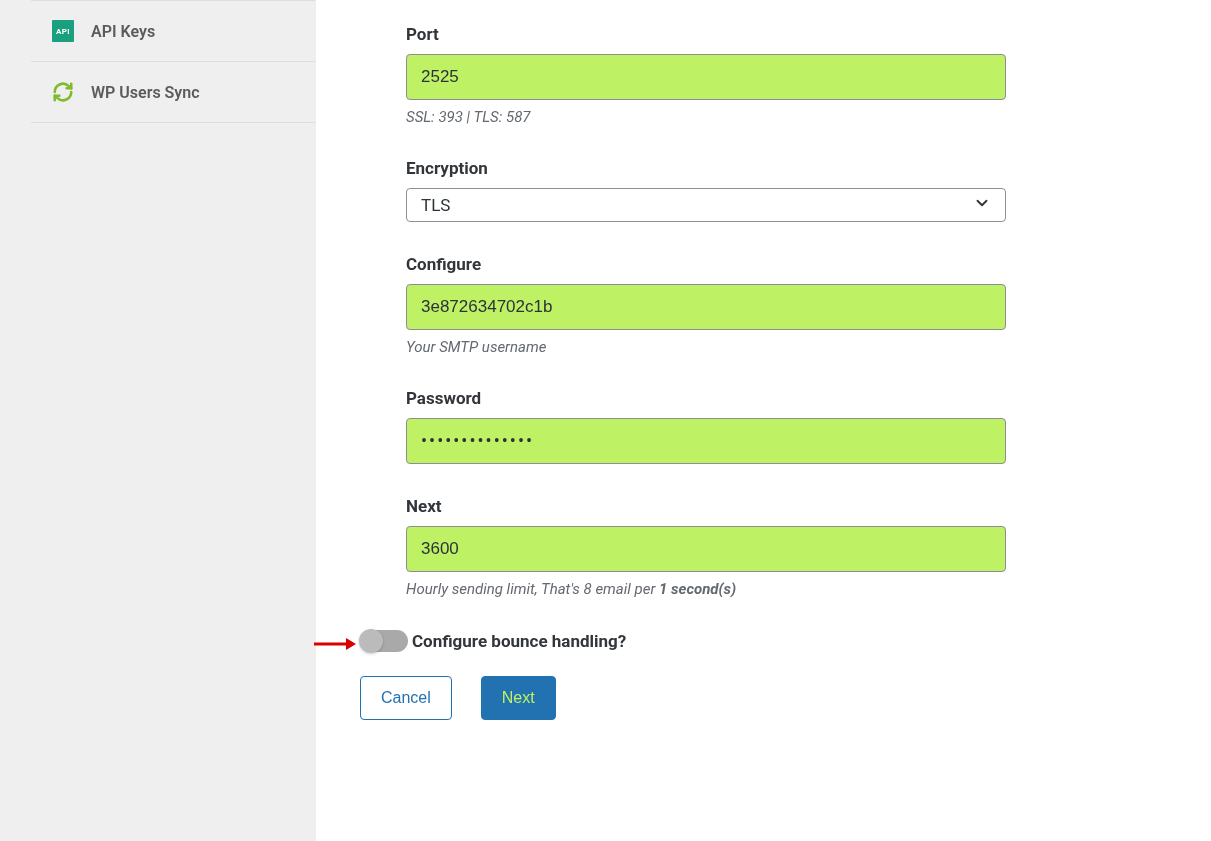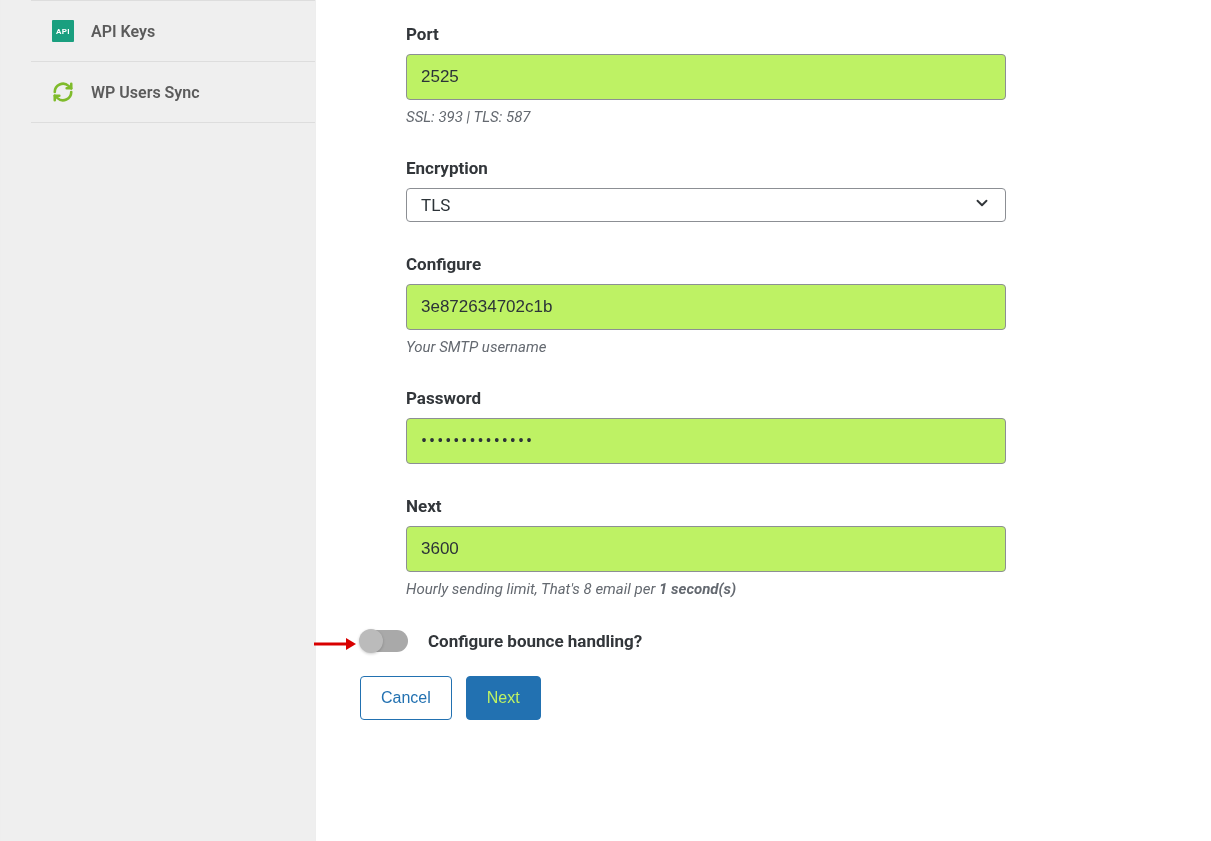--- a/index.html
+++ b/index.html
@@ -115,23 +115,23 @@
     width:24px;height:24px;
     background:#bbb;
     border-radius:50%;
     top:-1px;left:-1px;
     box-shadow:0 1px 3px rgba(0,0,0,0.2);
   }
   .toggle-label {
     font-size:17px;
     font-weight:700;
     color:#32363a;
-    margin-left:20px;
-  }
-  .button-row { display:flex; gap:14px; }
+    margin-left:4px;
+  }
+  .button-row { display:flex; gap:29px; }
   .btn {
     height:44px;
     padding: 0 20px;
     font-size:16px;
     border-radius:4px;
     cursor:pointer;
     display:inline-flex;align-items:center;justify-content:center;
   }
   .btn-cancel {
     background:#fff;

